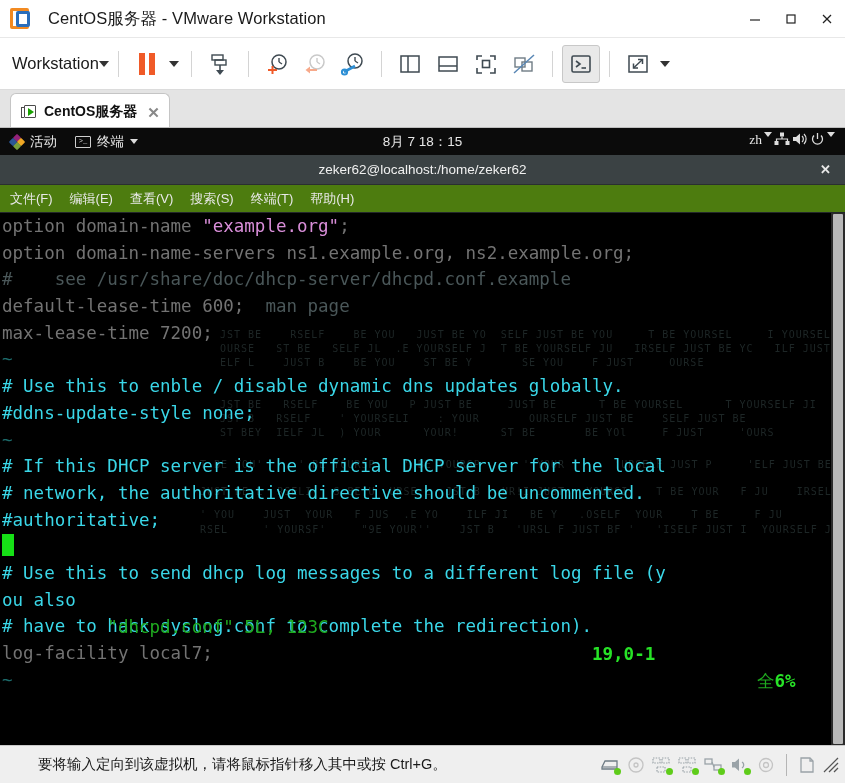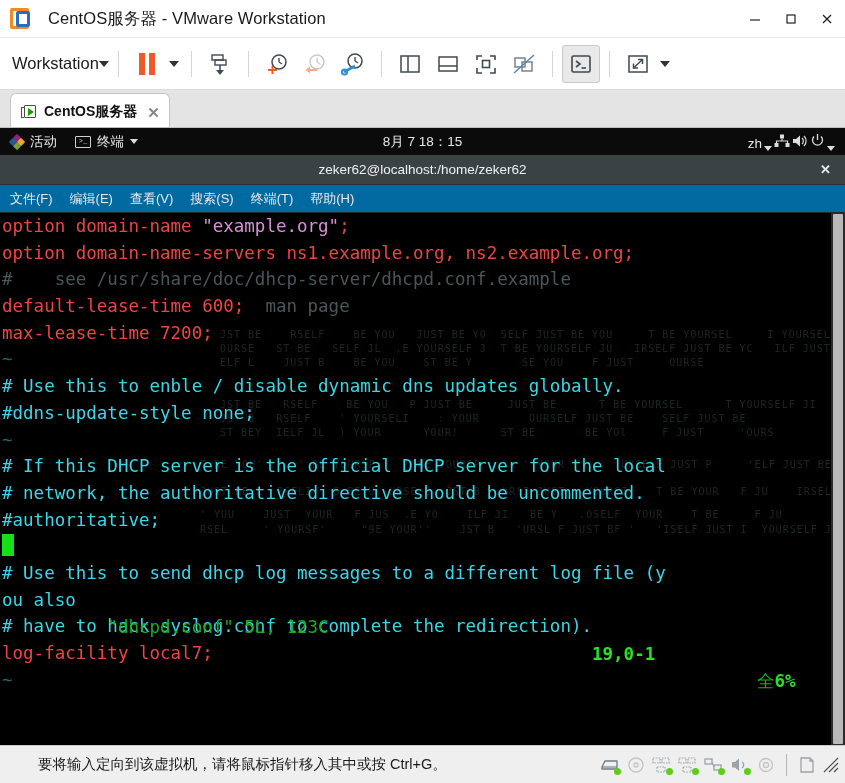--- a/index.html
+++ b/index.html
@@ -111,53 +111,53 @@
   .cl-1{ left:4px; top:0px; background:#932279;}
   .cl-2{ left:8px; top:4px; background:#efa724;}
   .cl-3{ left:4px; top:8px; background:#79a03c;}
   .cl-4{ left:0px; top:4px; background:#2b5797;}
   .term-ico {
     width:16px;height:12px;border:1.4px solid #cfcfcf;border-radius:1px;
     display:flex;align-items:center;justify-content:center;
     font-size:7px; color:#cfcfcf; font-family:"Liberation Mono", monospace; line-height:1;
   }
   .gb-center { position:absolute; left:0; right:0; text-align:center; font-size:13.5px; pointer-events:none;}
-  .gb-right { margin-left:auto; display:flex; align-items:flex-end; gap:2px; margin-right:10px; }
+  .gb-right { margin-left:auto; display:flex; align-items:flex-start; gap:2px; margin-right:10px;font-family:Liberation Serif, serif; }
   .gb-caret { width:0;height:0;border-left:4px solid transparent;border-right:4px solid transparent;border-top:5px solid #ddd; }
 
   
   .termwin { position:absolute; top:27px; left:0; right:0; bottom:0; background:#2e3436; display:flex; flex-direction:column;}
   .term-title {
     height:30px; flex:0 0 30px; background:#3b4244;
     display:flex; align-items:center; justify-content:center;
     color:#f0f0f0; font-size:13.5px; position:relative;
     border-bottom:1px solid #2a2f30;
   }
   .term-title .x { position:absolute; right:14px; font-weight:bold; font-size:13px; color:#e8e8e8;}
   .term-menu {
-    height:28px; flex:0 0 28px; background:#0369a1;
+    height:28px; flex:0 0 28px; background:#4d7c0f;
     display:flex; align-items:center; gap:17px; padding-left:10px;
     color:#e9e9e9; font-size:13px;
     border-bottom:1px solid #23282a;
   }
   .term-body {
     flex:1 1 auto; background:#000; position:relative; overflow:hidden;
     font-family:"DejaVu Sans Mono","Liberation Mono", monospace;
     font-size:17.5px; line-height:26.7px;
     padding-left: 2px;
   }
   .term-scroll {
     position:absolute; right:0; top:0; bottom:0; width:14px; background:#2b2b2b;
   }
   .term-scroll i {
     position:absolute; left:2px; top:1px; width:10px; bottom:1px;
     background:#b9b9b9; border-radius:1px; display:block;
   }
   .tline { white-space:pre; position:relative; height:26.7px; }
-  .c-green { color:#ef4444; }
+  .c-green { color:#737373; }
   .c-cyan  { color:#3ad7e8; }
   .c-pink  { color:#d98ed9; }
   .c-dim   { color:#4a5759; }
   .c-tilde { color:#1c6b6b; }
   .c-stat  { color:#1faa1f; }
   .c-statb { color:#27e327; font-weight:bold; }
 
   
   .ghost {
     position:absolute; inset:0; pointer-events:none;

